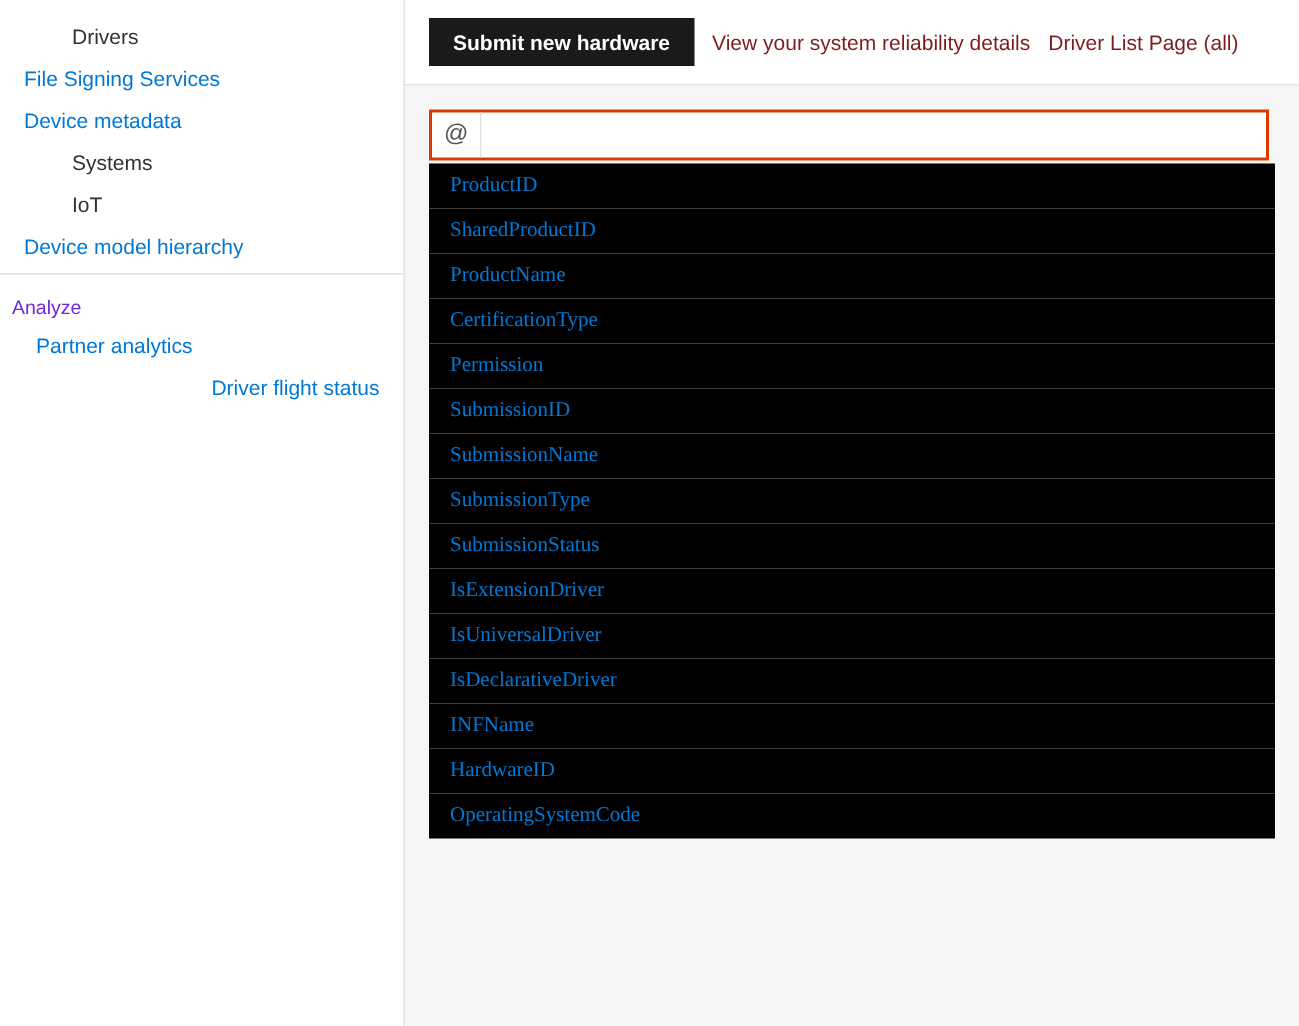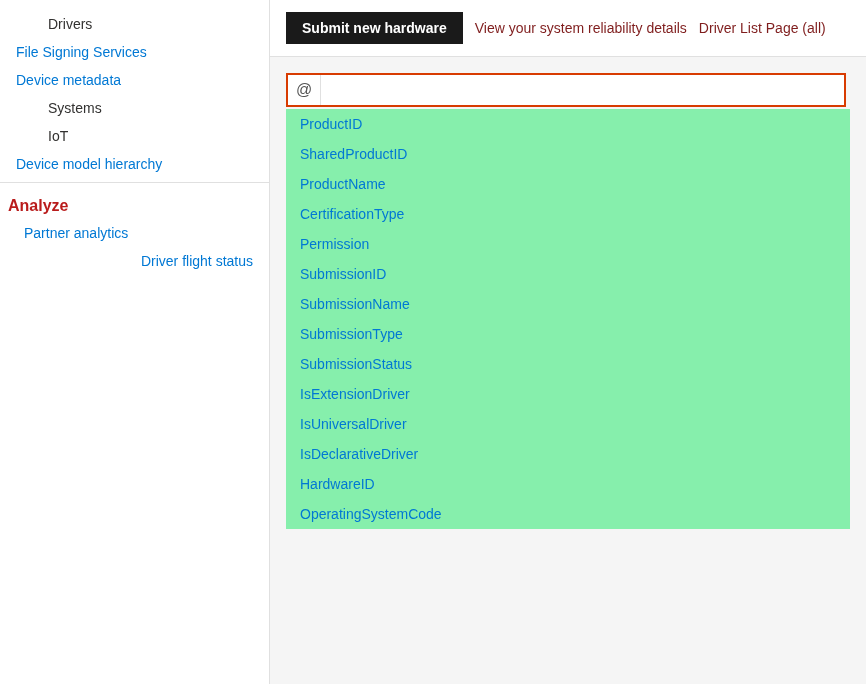--- a/index.html
+++ b/index.html
@@ -19,23 +19,23 @@
       cursor: pointer;
       color: #0078d4;
       font-size: 14px;
     }
     .sidebar-item.plain {
       color: #323130;
       margin-left: 32px;
     }
     .sidebar-section-label {
       padding: 10px 16px 4px 8px;
-      font-size: 16px;
-      font-weight: 700;
-      color: #b91c1c;
+      font-size: 13px;
+      font-weight: 400;
+      color: #6d28d9;
     }
     .sidebar-divider {
       border: none;
       border-top: 1px solid #e0e0e0;
       margin: 4px 0;
     }
 
     
     #main {
       flex: 1;
@@ -107,21 +107,22 @@
     
     #fields-list {
       background: #f5f5f5;
       margin-top: 2px;
     }
     .field-item {
       padding: 7px 14px;
       color: #0078d4;
       font-size: 14px;
       cursor: pointer;
-      background: #86efac;
+      background: #000000;
+      font-family: Liberation Serif, serif;
     }
   </style>
 </head>
 <body>
 
 <div id="sidebar">
 
   <div class="sidebar-item plain">
     <span>Drivers</span>
   </div>
@@ -171,17 +172,18 @@
         <div class="field-item">ProductName</div>
         <div class="field-item">CertificationType</div>
         <div class="field-item">Permission</div>
         <div class="field-item">SubmissionID</div>
         <div class="field-item">SubmissionName</div>
         <div class="field-item">SubmissionType</div>
         <div class="field-item">SubmissionStatus</div>
         <div class="field-item">IsExtensionDriver</div>
         <div class="field-item">IsUniversalDriver</div>
         <div class="field-item">IsDeclarativeDriver</div>
+        <div class="field-item">INFName</div>
         <div class="field-item">HardwareID</div>
         <div class="field-item">OperatingSystemCode</div>
       </div>
   </div>
 </div>
 
 </body></html>

